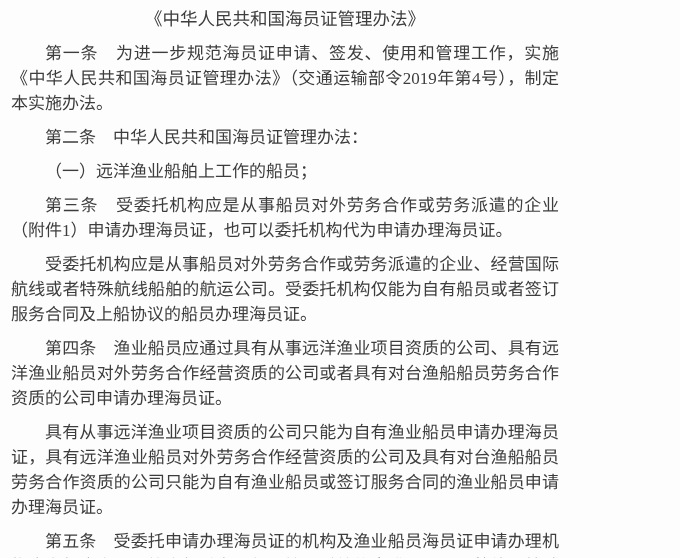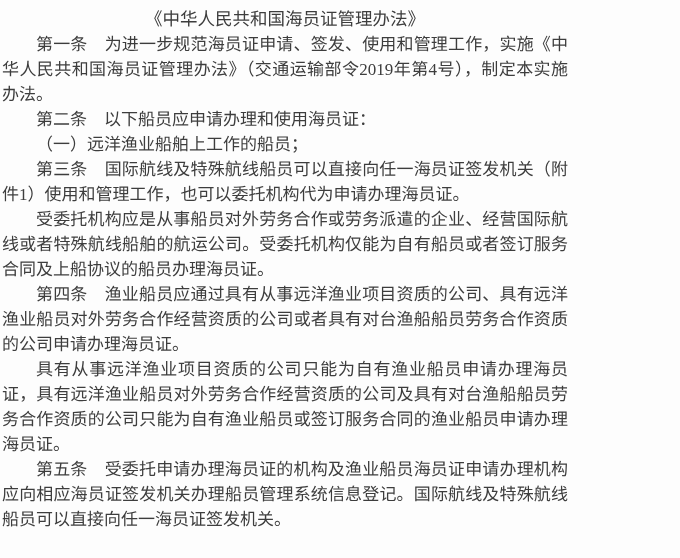--- a/index.html
+++ b/index.html
@@ -23,35 +23,35 @@
     color: #3d3d3d;
   }
   .doc-title, .doc-subtitle {
     margin: 0;
     font-size: 17.5px;
     font-weight: normal;
     text-align: center;
     line-height: 26px;
   }
   .para {
-    margin: 0;
+    margin: 9px;
     text-align: justify;
     text-justify: inter-character;
   }
   .indent {
     text-indent: 2em;
   }
 </style>
 </head>
 <body>
 
 <div class="page">
   <h1 class="doc-title">《中华人民共和国海员证管理办法》</h1>
 
   <p class="para indent">第一条　为进一步规范海员证申请、签发、使用和管理工作，实施《中华人民共和国海员证管理办法》（交通运输部令2019年第4号），制定本实施办法。</p>
-  <p class="para indent">第二条　以下船员应申请办理和使用海员证：</p>
+  <p class="para indent">第二条　中华人民共和国海员证管理办法：</p>
   <p class="para indent">（一）远洋渔业船舶上工作的船员；</p>
-  <p class="para indent">第三条　国际航线及特殊航线船员可以直接向任一海员证签发机关（附件1）使用和管理工作，也可以委托机构代为申请办理海员证。</p>
+  <p class="para indent">第三条　受委托机构应是从事船员对外劳务合作或劳务派遣的企业（附件1）申请办理海员证，也可以委托机构代为申请办理海员证。</p>
   <p class="para indent">受委托机构应是从事船员对外劳务合作或劳务派遣的企业、经营国际航线或者特殊航线船舶的航运公司。受委托机构仅能为自有船员或者签订服务合同及上船协议的船员办理海员证。</p>
   <p class="para indent">第四条　渔业船员应通过具有从事远洋渔业项目资质的公司、具有远洋渔业船员对外劳务合作经营资质的公司或者具有对台渔船船员劳务合作资质的公司申请办理海员证。</p>
   <p class="para indent">具有从事远洋渔业项目资质的公司只能为自有渔业船员申请办理海员证，具有远洋渔业船员对外劳务合作经营资质的公司及具有对台渔船船员劳务合作资质的公司只能为自有渔业船员或签订服务合同的渔业船员申请办理海员证。</p>
   <p class="para indent">第五条　受委托申请办理海员证的机构及渔业船员海员证申请办理机构应向相应海员证签发机关办理船员管理系统信息登记。国际航线及特殊航线船员可以直接向任一海员证签发机关。</p>
 </div>
 
 </body></html>

